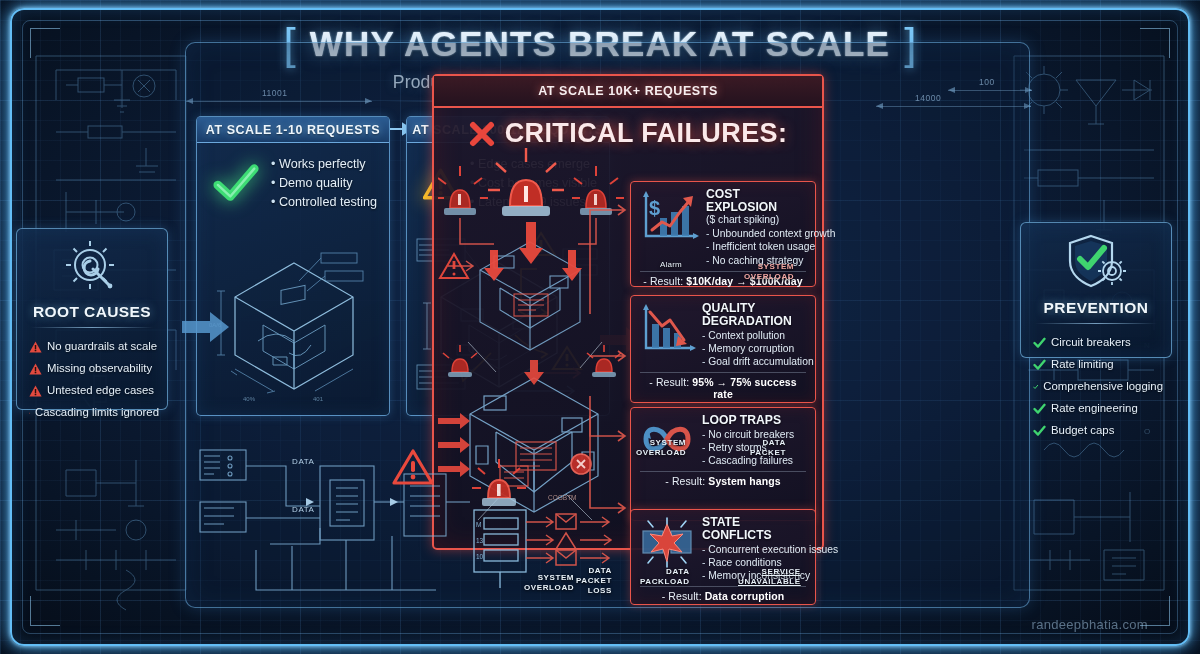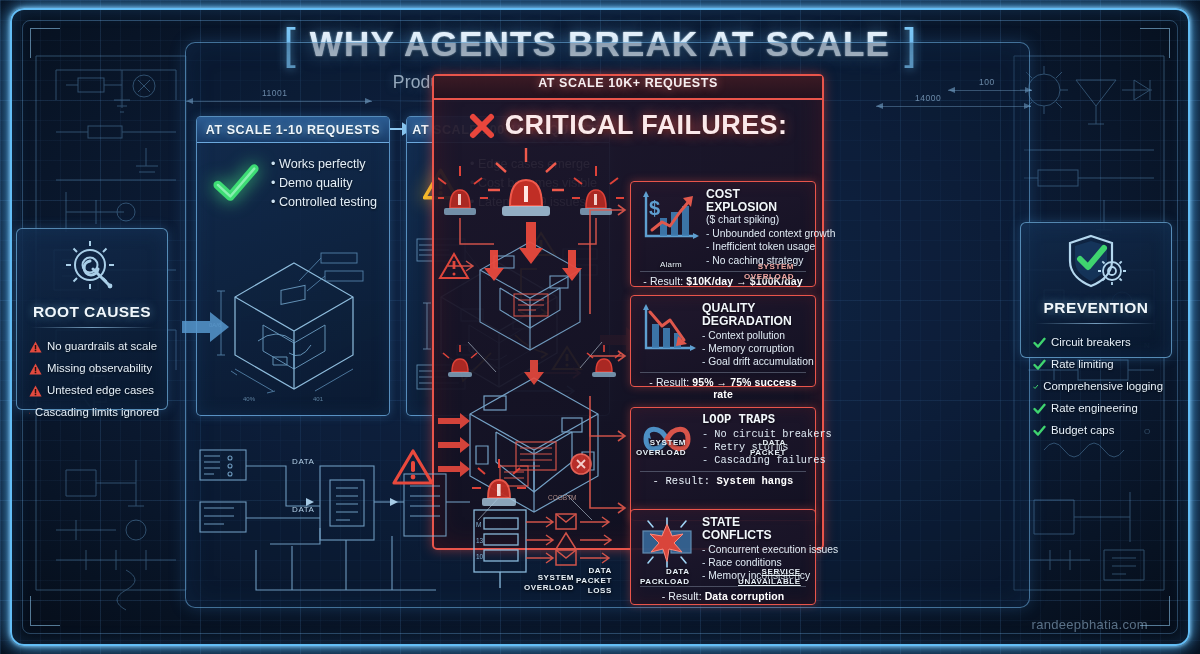--- a/index.html
+++ b/index.html
@@ -150,21 +150,21 @@
 
   
   .panel-crit {
     position: absolute; left: 432px; top: 74px; width: 392px; height: 476px;
     border: 2px solid #e9554b;
     border-radius: 5px;
     background: linear-gradient(165deg, rgba(30,22,42,0.93), rgba(16,16,32,0.95));
     box-shadow: 0 0 12px rgba(225,70,60,0.50), inset 0 0 26px rgba(90,25,35,0.45);
   }
   .crit-head {
-    height: 24px; display: flex; justify-content: center;
+    height: 32px; display: flex; align-items: center; justify-content: center;
     border-bottom: 2px solid #e9554b;
     background: linear-gradient(180deg, rgba(60,26,36,0.95), rgba(36,18,30,0.95));
   }
   .crit-head span {
     font-size: 12.5px; font-weight: 700; letter-spacing: .55px; color: #f6eef0;
     text-shadow: 0 0 8px rgba(245,120,110,.75);
   }
   .crit-title-row {
     display: flex; align-items: center; justify-content: center; gap: 10px;
     margin-top: 10px;
@@ -604,21 +604,21 @@
             <li>No caching strategy</li>
           </ul>
         </div>
       </div>
       <div class="fcard-rule"></div>
       <div class="fcard-result">
         <span>- Result: </span><b>$10K/day → $100K/day</b>
       </div>
     </div>
 
-    <div class="fcard" style="top:219px; height:92px;">
+    <div class="fcard" style="top:219px; height:108px;">
       <div class="fcard-top">
         <svg class="fcard-icon" width="58" height="56" viewBox="0 0 58 56">
           <path d="M8 5 V46 H55" stroke="#5e9fd0" stroke-width="2.4" fill="none" stroke-linecap="round"></path>
           <path d="M5 8 L8 2 L11 8 Z" fill="#5e9fd0"></path>
           <path d="M52 43 L58 46 L52 49 Z" fill="#5e9fd0"></path>
           <rect x="14" y="22" width="7" height="24" fill="#3f7eb4" opacity=".9"></rect>
           <rect x="25" y="26" width="7" height="20" fill="#3f7eb4" opacity=".9"></rect>
           <rect x="36" y="31" width="7" height="15" fill="#3f7eb4" opacity=".9"></rect>
           <path d="M12 10 L24 24 L32 18 L46 38" stroke="#e0584c" stroke-width="3" fill="none" stroke-linecap="round" stroke-linejoin="round"></path>
           <path d="M40 34 L49 42 L38 44 Z" fill="#e0584c"></path>
@@ -631,21 +631,21 @@
             <li>Goal drift accumulation</li>
           </ul>
         </div>
       </div>
       <div class="fcard-rule"></div>
       <div class="fcard-result">
         <span>- Result: </span><b>95% → 75% success rate</b>
       </div>
     </div>
 
-    <div class="fcard" style="top:331px; height:114px;font-family:Liberation Mono, monospace;">
+    <div class="fcard" style="top:331px; height:114px;">
       <div class="fcard-top">
         <svg class="fcard-icon" width="58" height="50" viewBox="0 0 58 50">
           <path d="M29 25 C22 12, 8 12, 8 25 C8 38, 22 38, 29 25" stroke="#4d8fc4" stroke-width="5" fill="none" stroke-linecap="round"></path>
           <path d="M29 25 C36 12, 50 12, 50 25 C50 38, 36 38, 29 25" stroke="#d9544a" stroke-width="5" fill="none" stroke-linecap="round"></path>
           <path d="M11 17 L6 22 L13 25 Z" fill="#4d8fc4"></path>
           <path d="M47 33 L52 28 L45 25 Z" fill="#d9544a"></path>
         </svg>
         <div class="fcard-text">
           <div class="fcard-title">LOOP TRAPS</div>
           <ul class="fcard-list">

